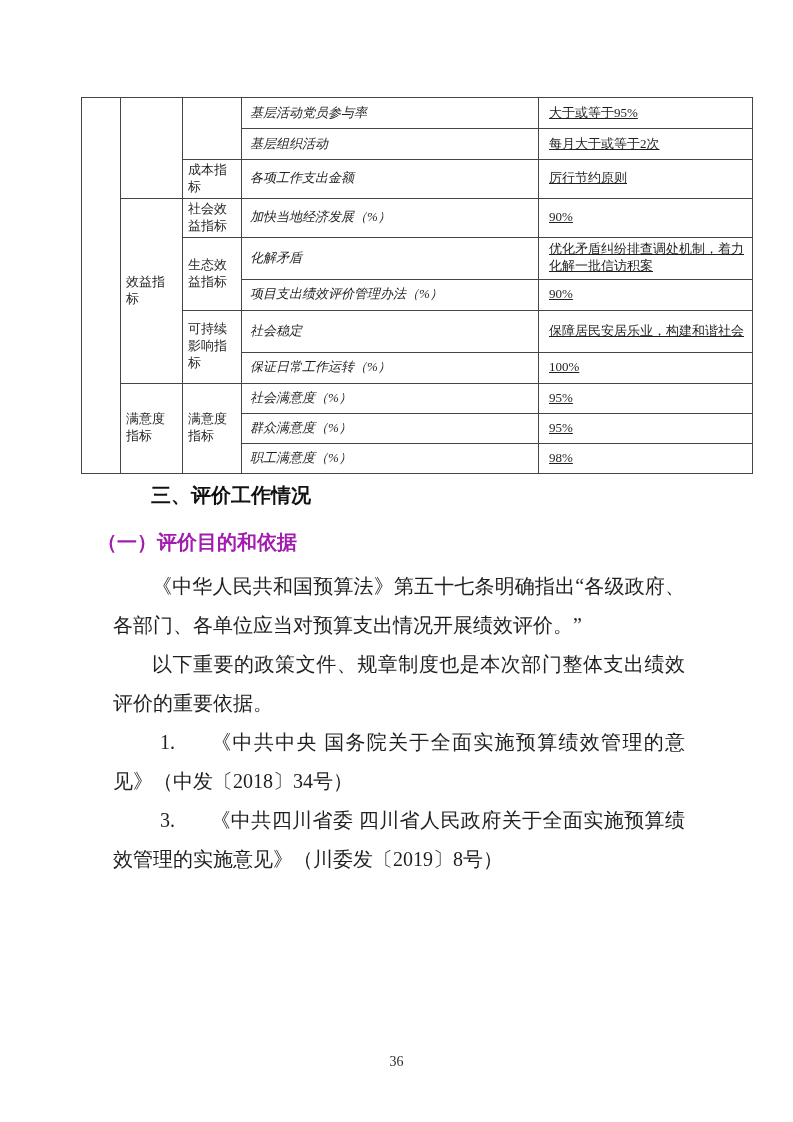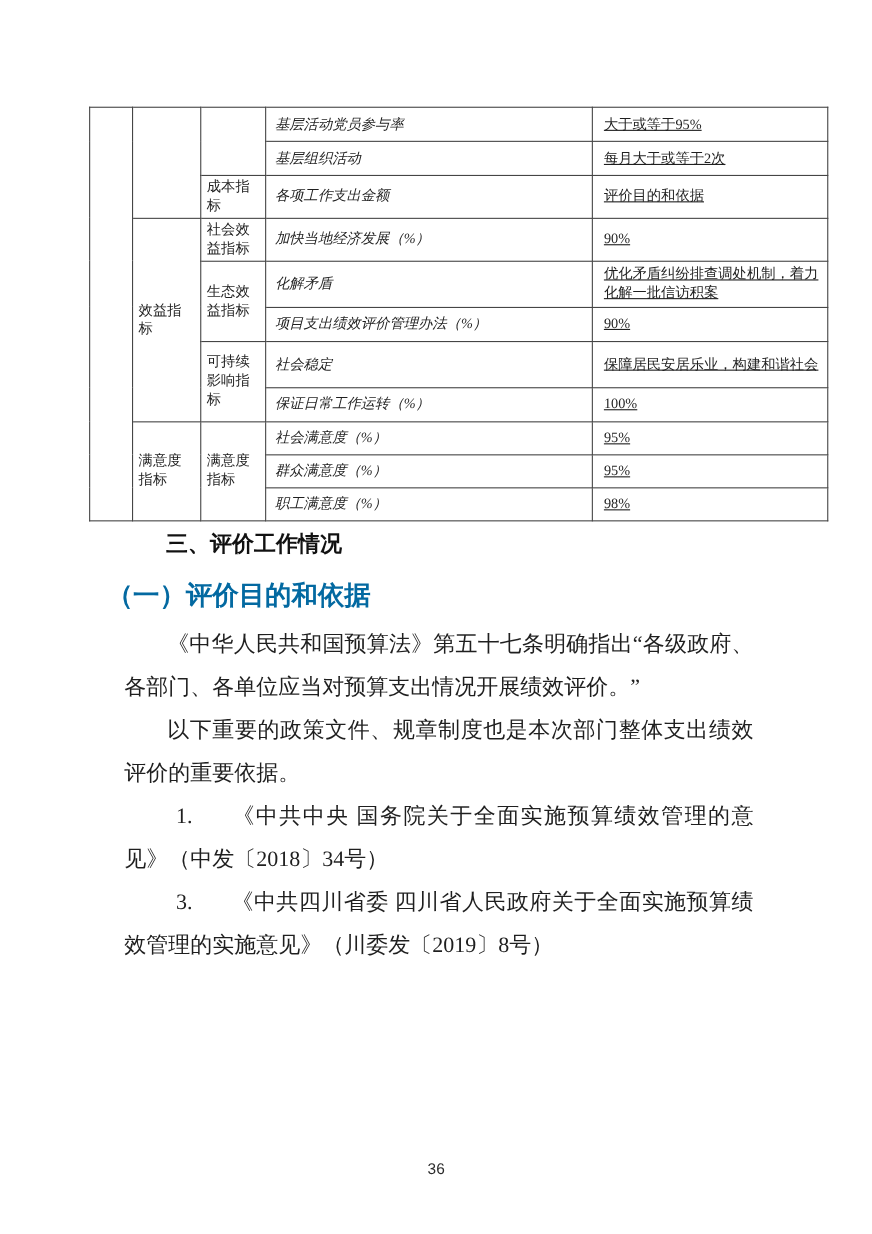--- a/index.html
+++ b/index.html
@@ -50,44 +50,44 @@
   .content h2 {
     margin: 0 0 0 38px;
     font-family: "Liberation Sans", "DejaVu Sans", sans-serif;
     font-size: 20px;
     line-height: 22px;
     font-weight: bold;
     color: #111;
   }
   .content h3 {
     margin: 26px 0 0 -16px;
-    font-size: 24px;
+    font-size: 20px;
     line-height: 20px;
     font-weight: bold;
-    color: #0369a1;
+    color: #a21caf;
   }
   .content p {
     margin: 0;
     font-size: 20px;
     line-height: 39px;
     text-align: justify;
     word-break: break-all;
   }
   .content p.body-para { text-indent: 39px; }
   .content p.first { margin-top: 15px; }
   .content p.list-item { text-indent: 47px; }
   .content .num { margin-right: 35px; }
 
   .page-number {
     position: absolute;
     top: 1055px;
     left: 0;
     width: 100%;
     text-align: center;
-    font-family: Liberation Sans, sans-serif;
+    font-family: Liberation Serif, serif;
     font-size: 14px;
     line-height: 14px;
     color: #2b2b2b;
   }
 </style>
 </head>
 <body>
 
 <div class="page">
 
@@ -107,21 +107,21 @@
         <td class="c4">基层活动党员参与率</td>
         <td class="c5">大于或等于95%</td>
       </tr>
       <tr>
         <td class="c4">基层组织活动</td>
         <td class="c5">每月大于或等于2次</td>
       </tr>
       <tr>
         <td class="c3g">成本指标</td>
         <td class="c4">各项工作支出金额</td>
-        <td class="c5">评价目的和依据</td>
+        <td class="c5">厉行节约原则</td>
       </tr>
       <tr>
         <td class="c2g" rowspan="5">效益指标</td>
         <td class="c3g">社会效益指标</td>
         <td class="c4">加快当地经济发展（%）</td>
         <td class="c5">90%</td>
       </tr>
       <tr class="r-tall">
         <td class="c3g" rowspan="2">生态效益指标</td>
         <td class="c4">化解矛盾</td>

